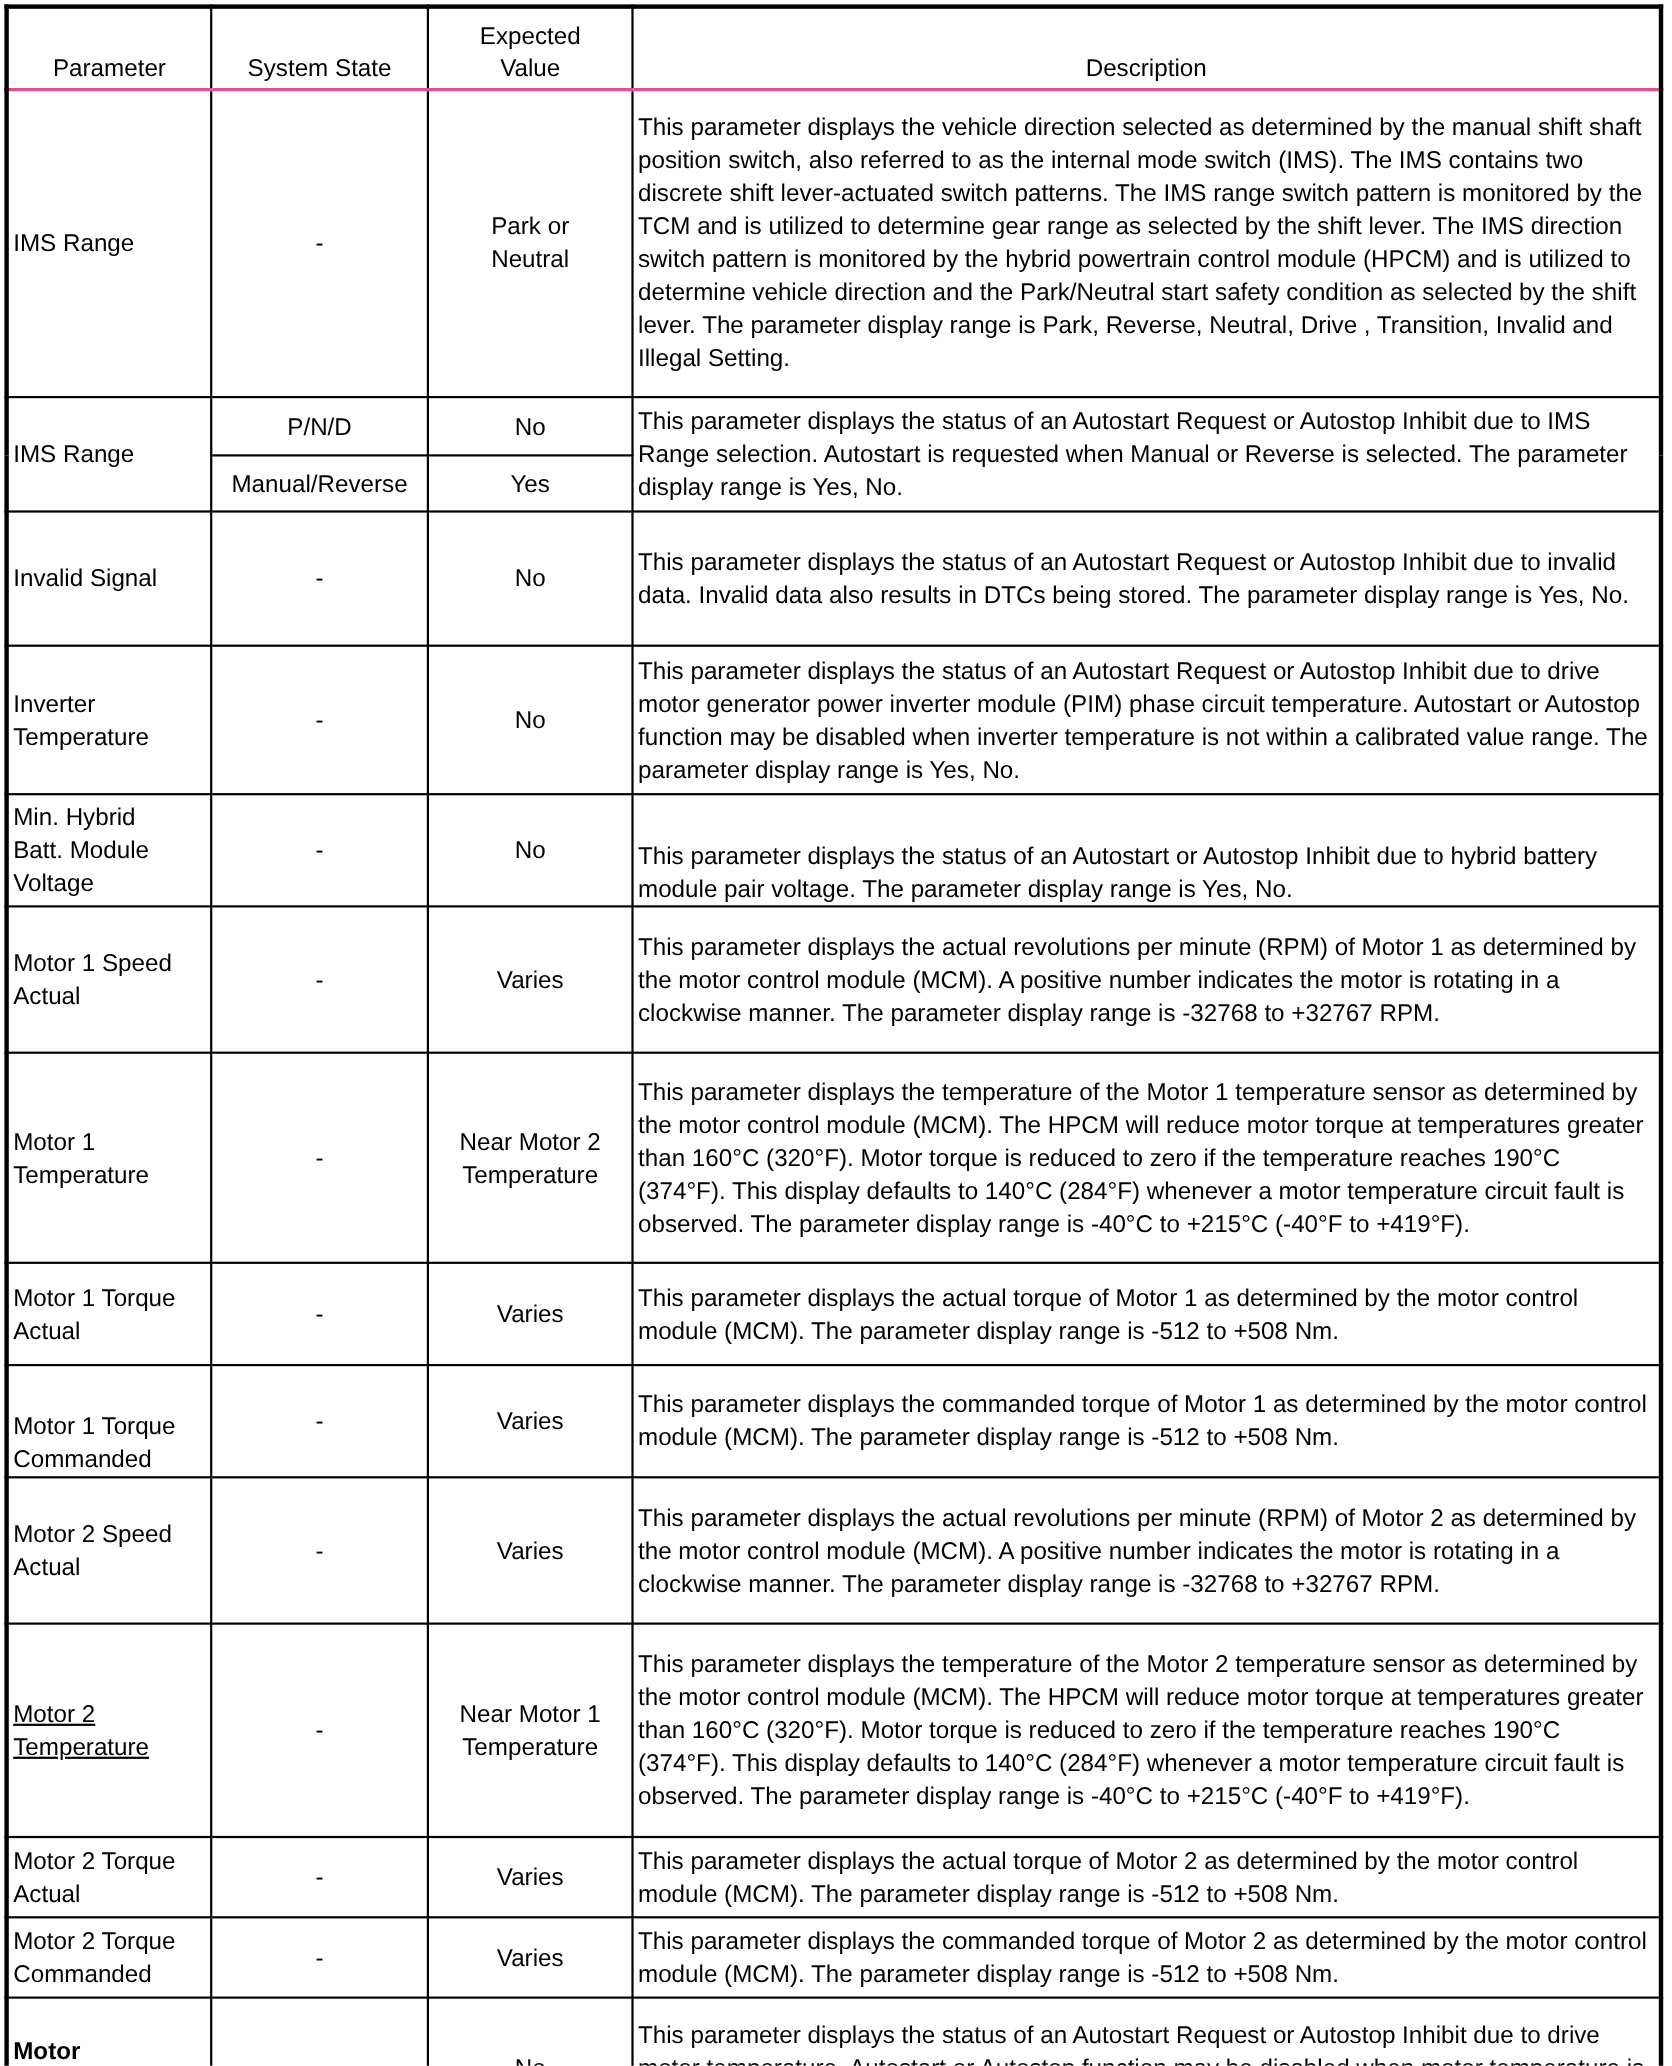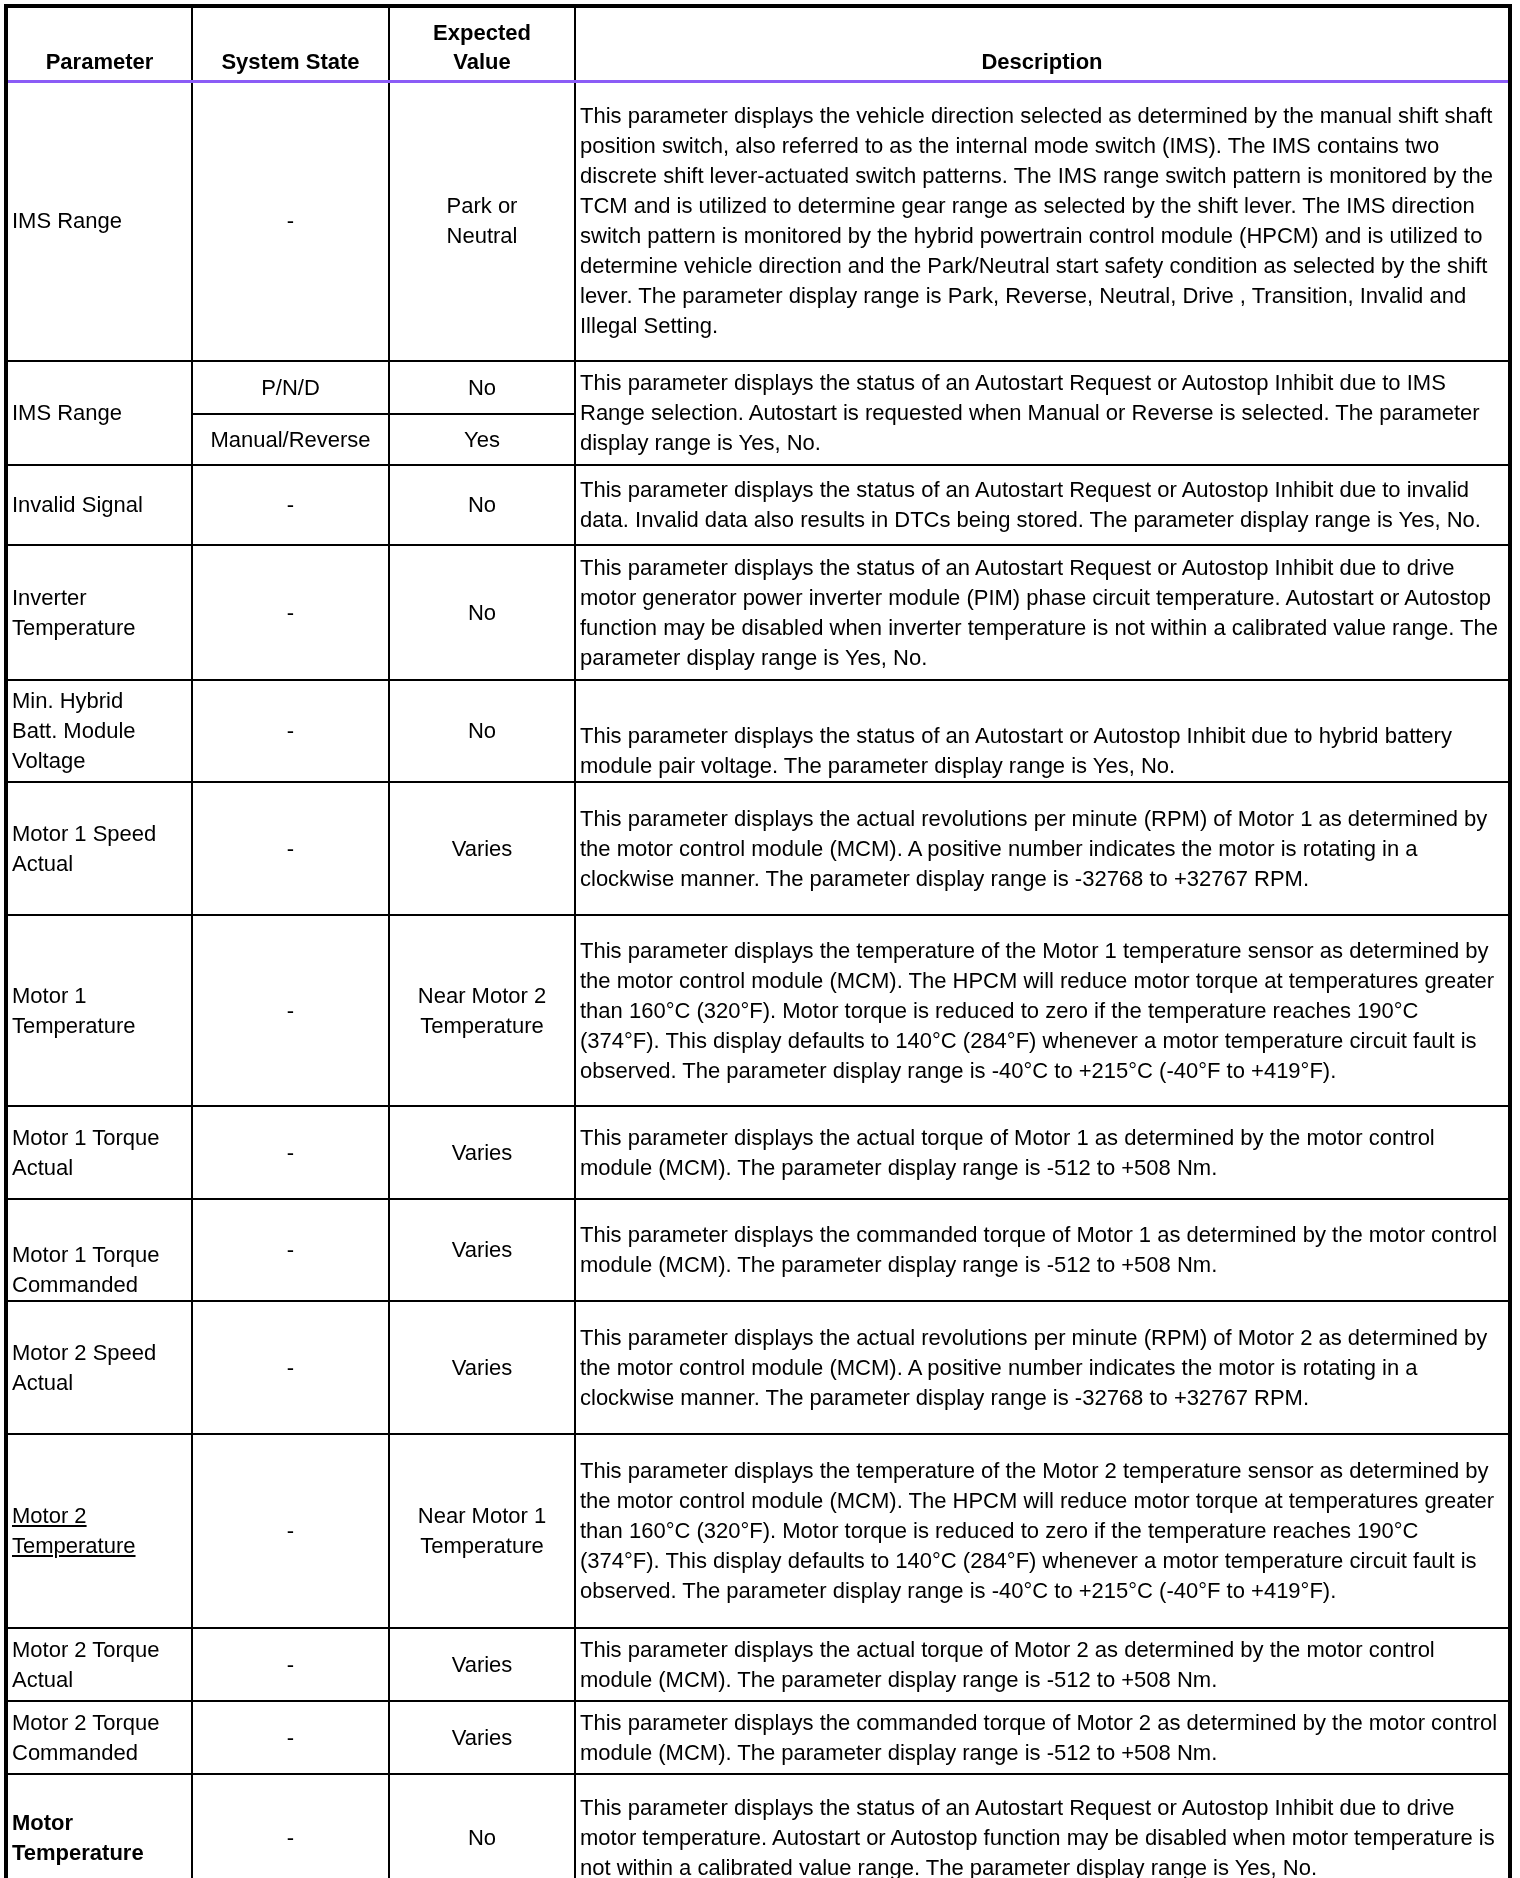--- a/index.html
+++ b/index.html
@@ -14,24 +14,24 @@
     font-size: 22px;
     line-height: 30px;
     color: #000;
   }
   .doc-table th, .doc-table td {
     border: 2px solid #000;
     padding: 0 4px;
     vertical-align: middle;
   }
   .doc-table th {
-    font-weight: bold;
+    font-weight: normal;
     text-align: center;
     vertical-align: bottom;
-    border-bottom: 3px solid #8b5cf6;
+    border-bottom: 3px solid #ec4899;
     padding-bottom: 4px;
     line-height: 29px;
   }
   .doc-table td.c-param { text-align: left; }
   .doc-table td.c-state, .doc-table td.c-exp { text-align: center; }
   .doc-table td.c-desc { text-align: left; padding-left: 4px; }
   .doc-table td.bottom { vertical-align: bottom; }
   col.w1 { width: 186px; }
   col.w2 { width: 197px; }
   col.w3 { width: 186px; }
@@ -68,21 +68,21 @@
       <td class="c-param" rowspan="2">IMS Range</td>
       <td class="c-state">P/N/D</td>
       <td class="c-exp">No</td>
       <td class="c-desc" rowspan="2">This parameter displays the status of an Autostart Request or Autostop Inhibit due to IMS Range selection. Autostart is requested when Manual or Reverse is selected. The parameter display range is Yes, No.</td>
     </tr>
     <tr style="height:51px">
       <td class="c-state">Manual/Reverse</td>
       <td class="c-exp">Yes</td>
     </tr>
 
-    <tr style="height:80px">
+    <tr style="height:122px">
       <td class="c-param">Invalid Signal</td>
       <td class="c-state">-</td>
       <td class="c-exp">No</td>
       <td class="c-desc">This parameter displays the status of an Autostart Request or Autostop Inhibit due to invalid data. Invalid data also results in DTCs being stored. The parameter display range is Yes, No.</td>
     </tr>
 
     <tr style="height:135px">
       <td class="c-param"><span style="display:inline-block;width:120px;">Inverter Temperature</span></td>
       <td class="c-state">-</td>
       <td class="c-exp">No</td>

